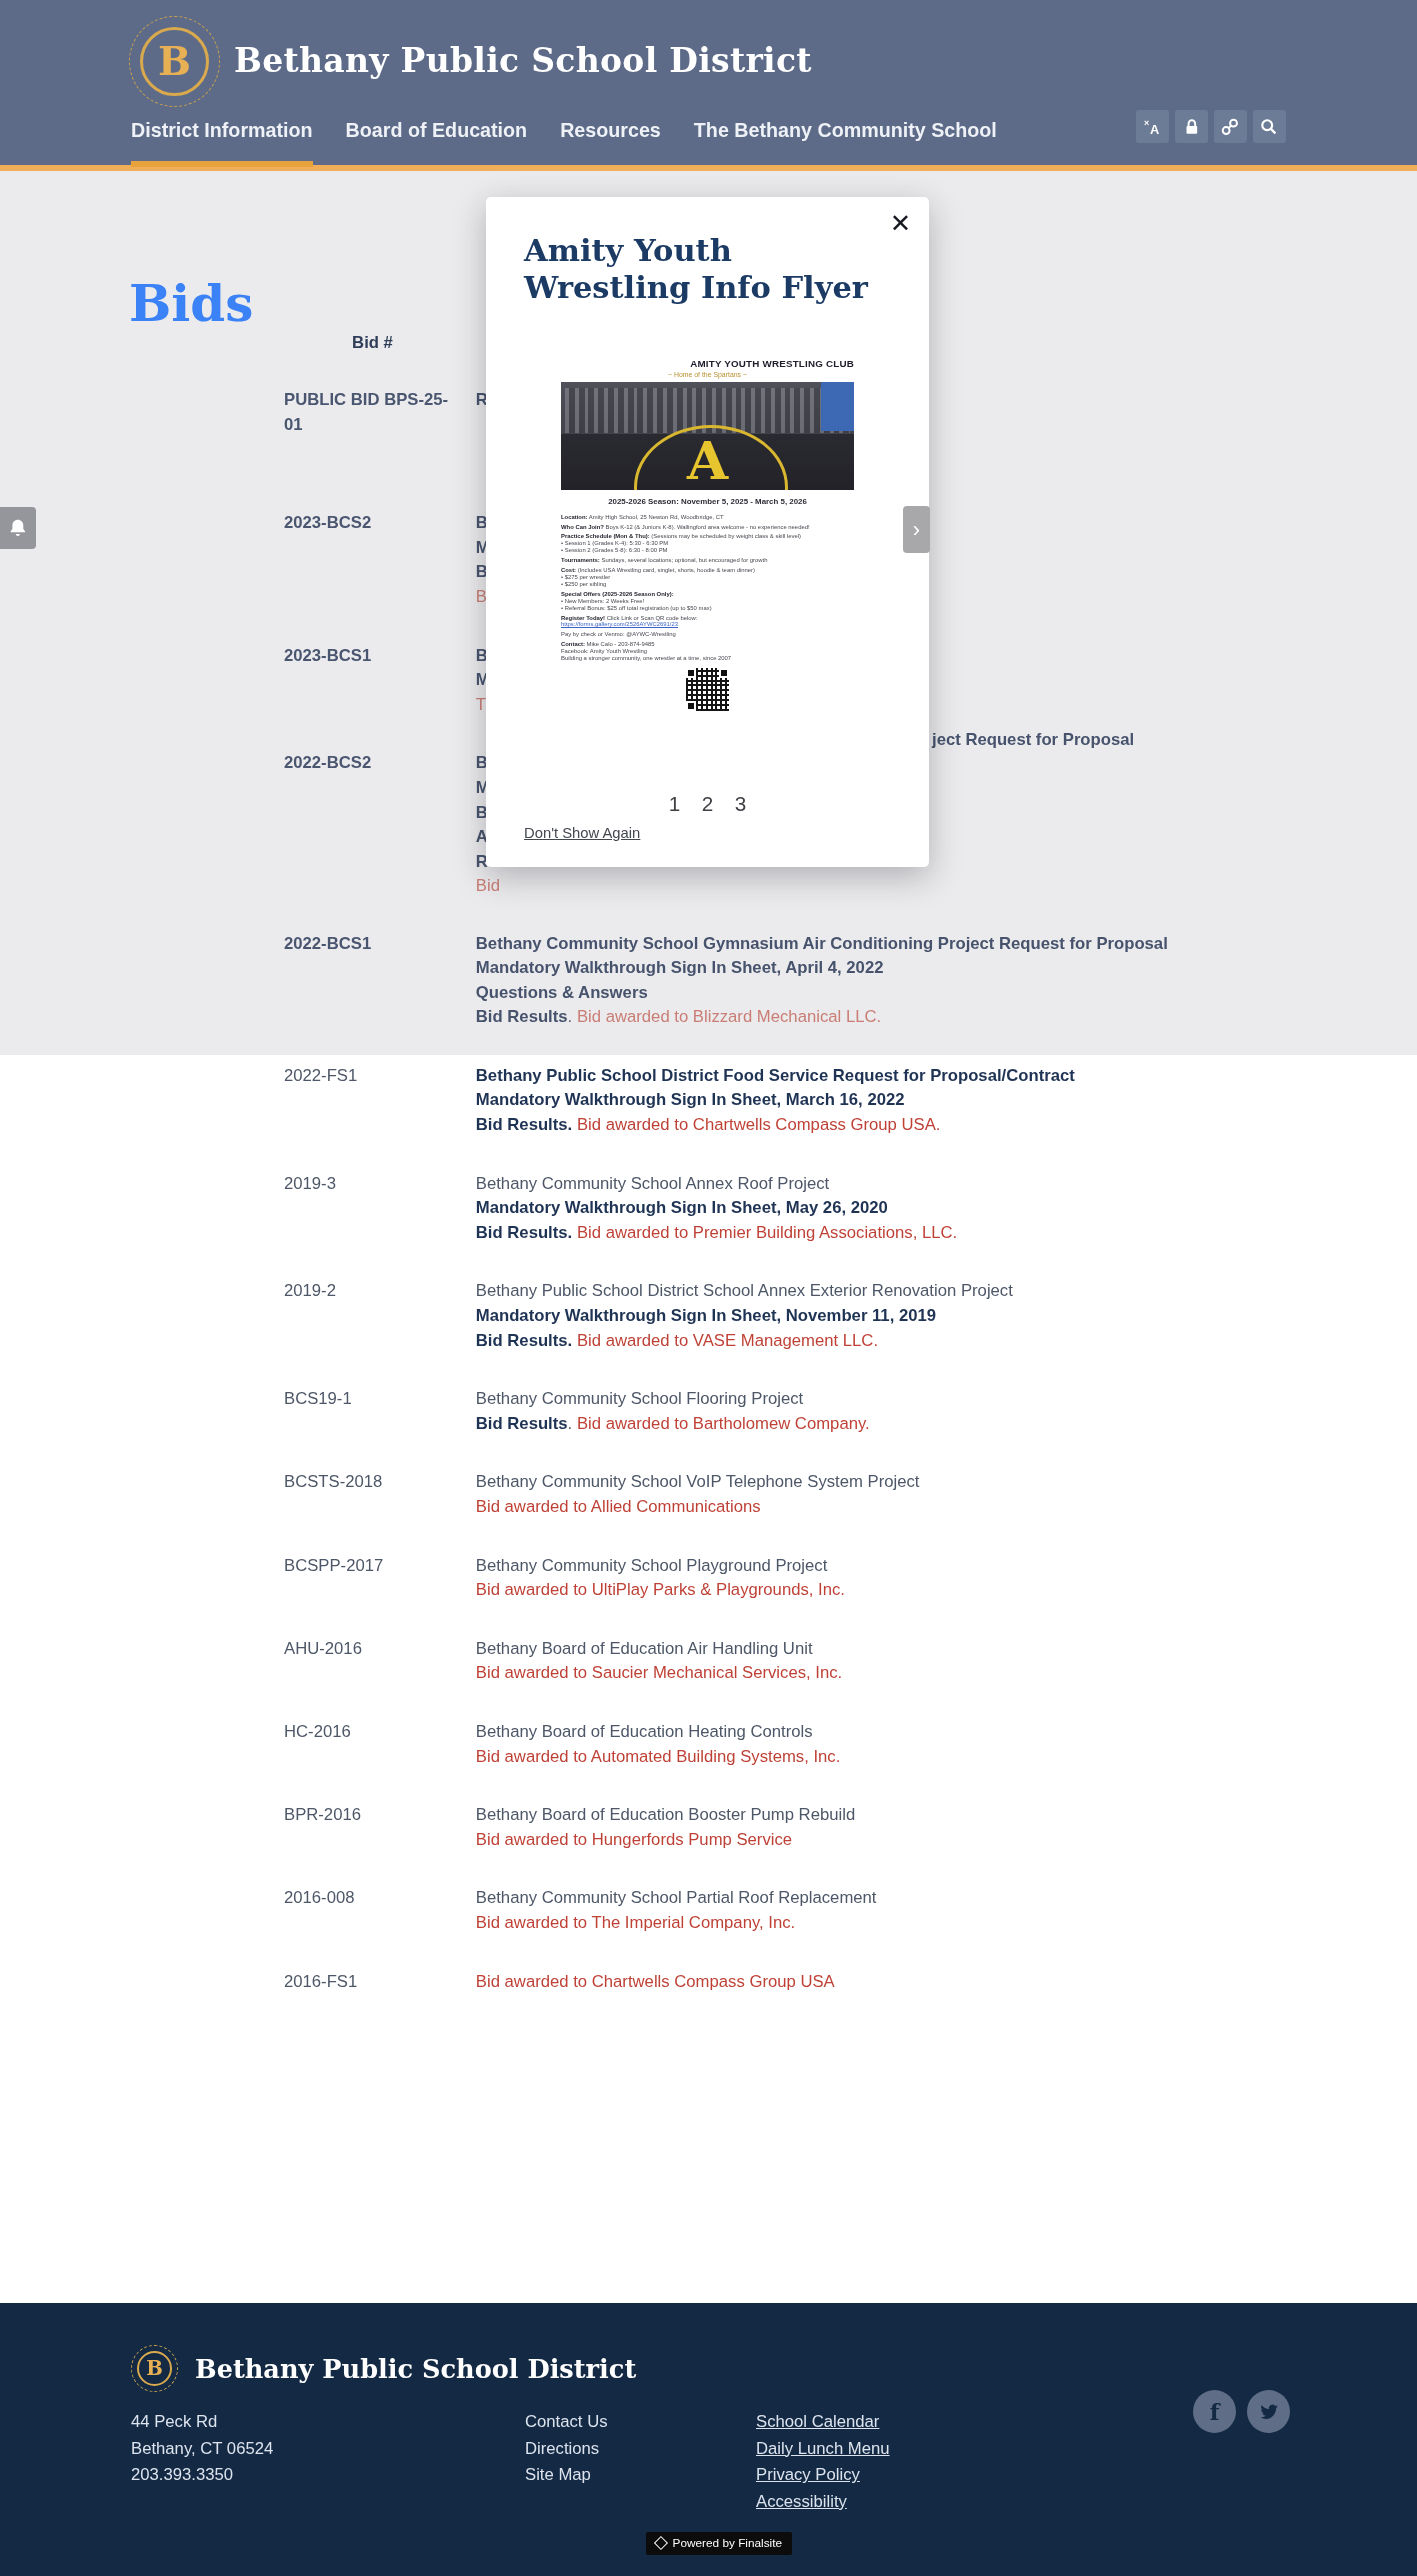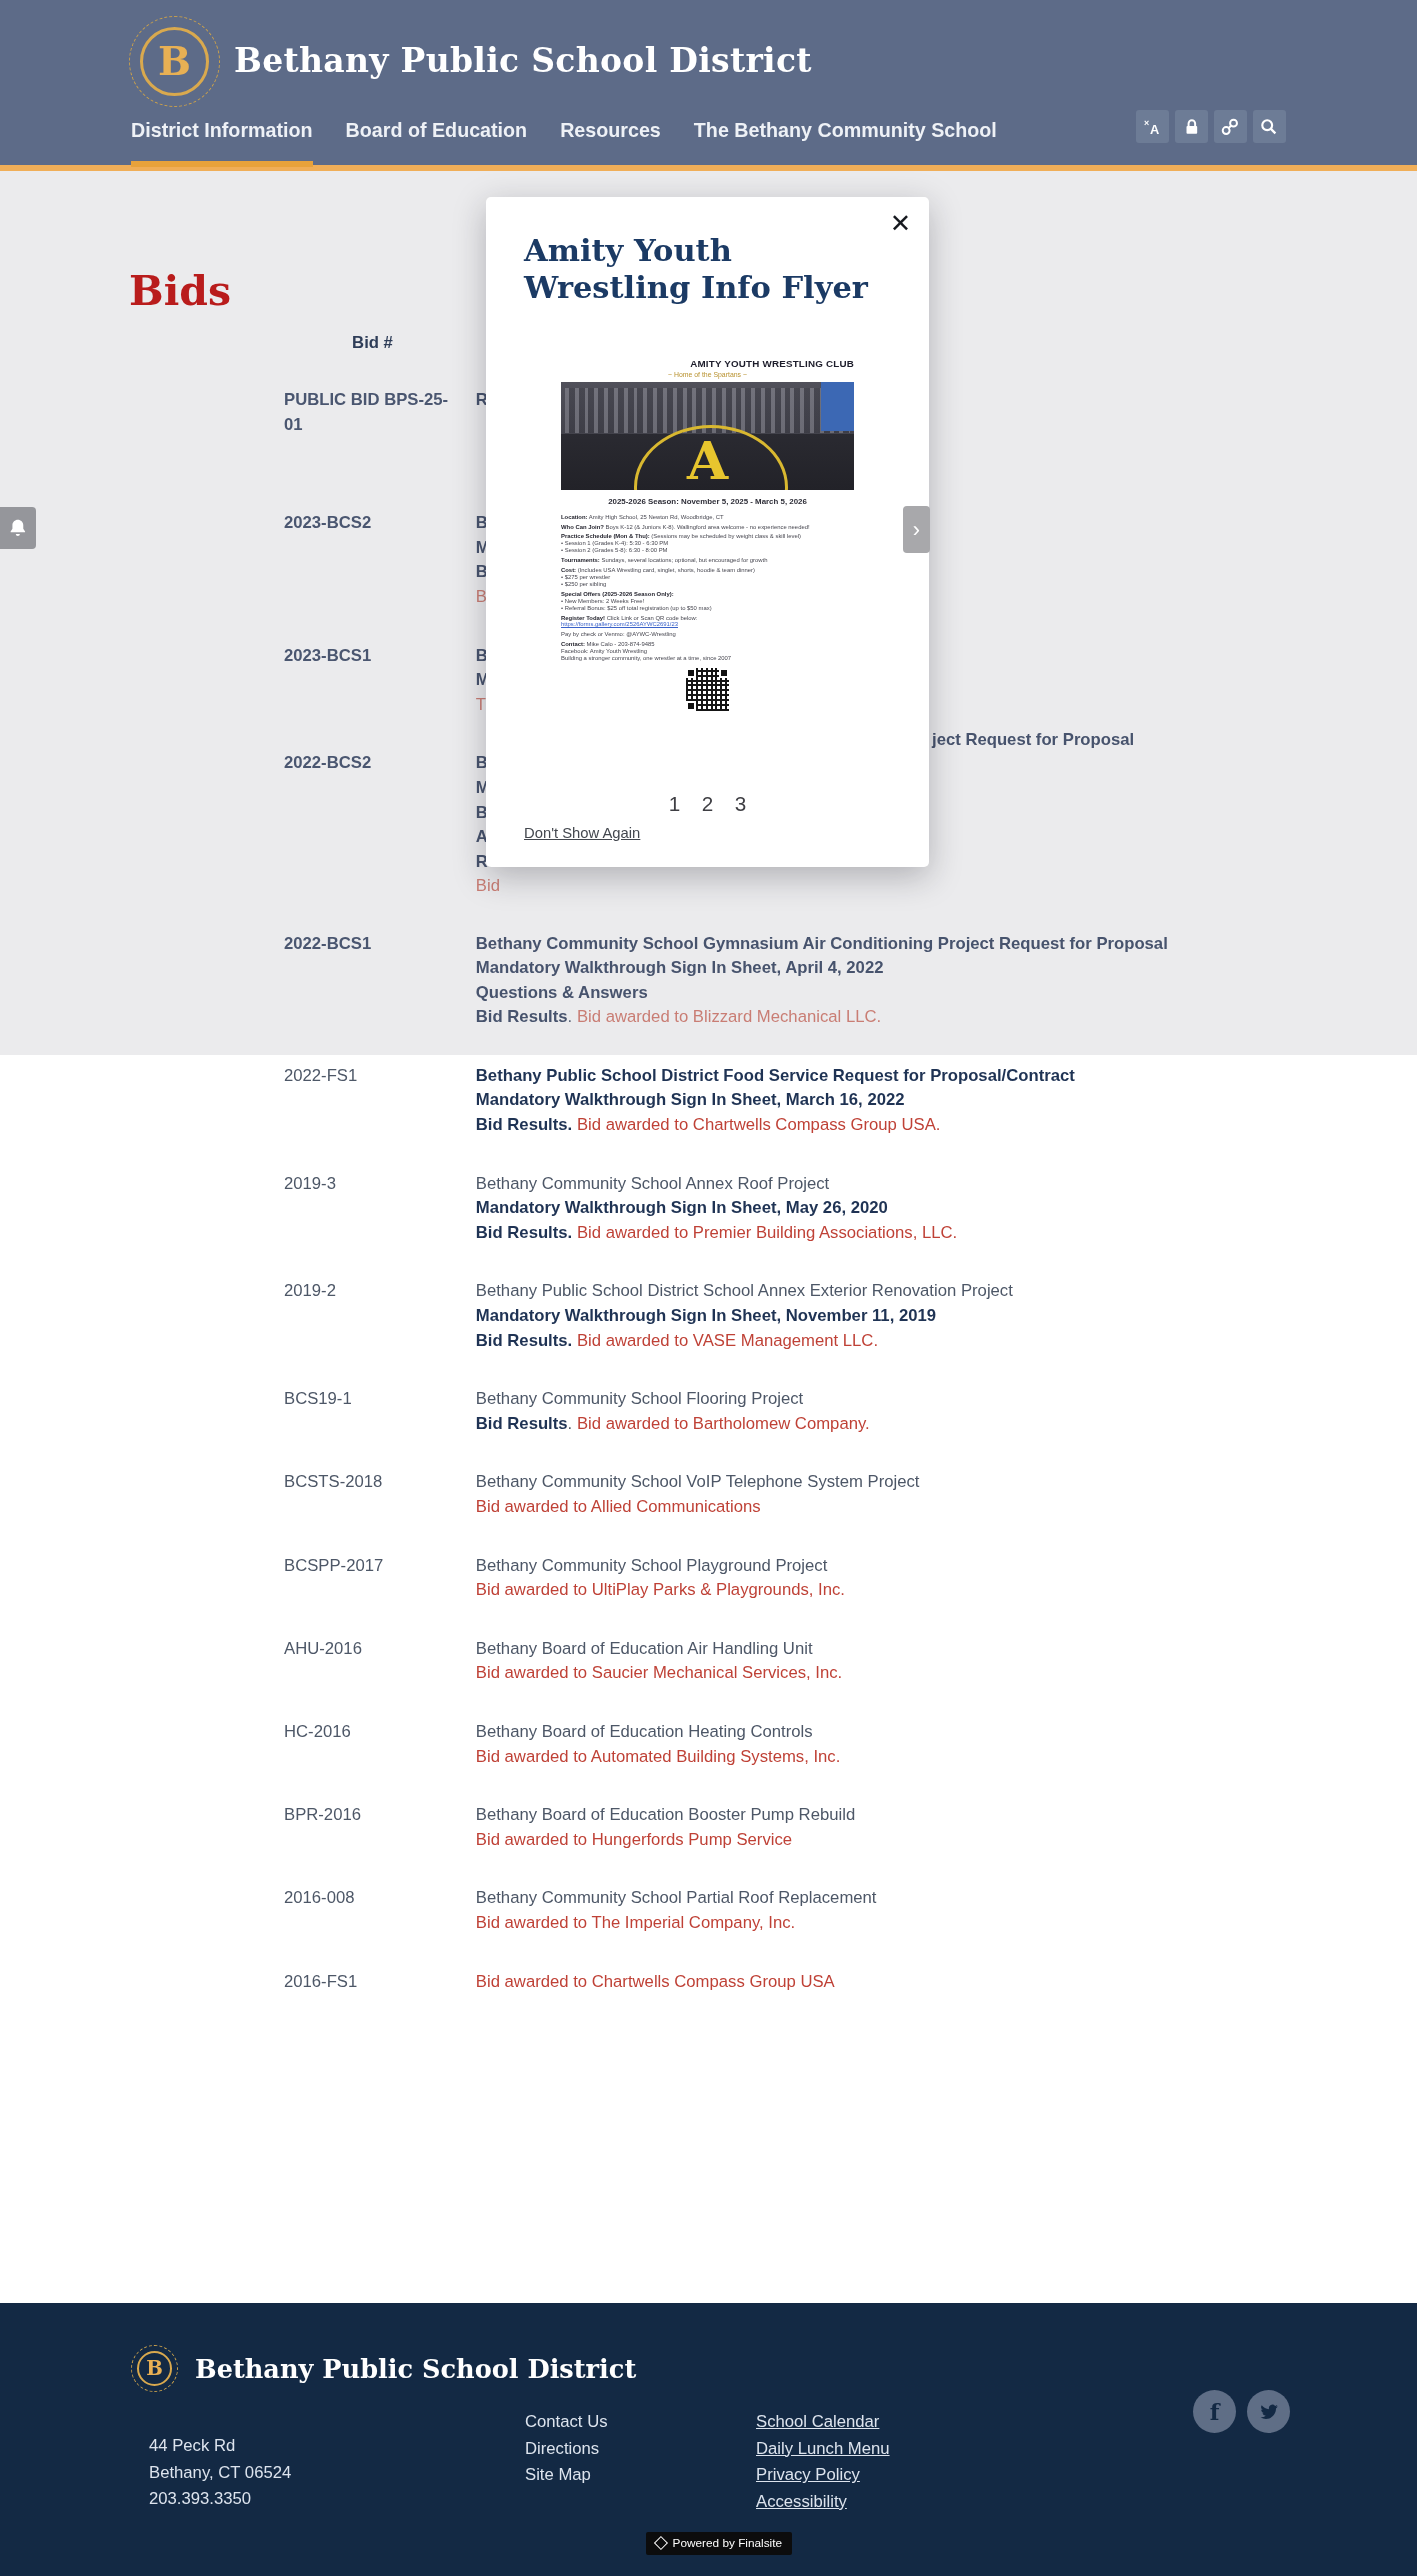--- a/index.html
+++ b/index.html
@@ -18,21 +18,21 @@
   .nav-item{position:relative;font-size:19.7px;font-weight:bold;color:#eef1f6;height:33px;
     line-height:29.5px;cursor:pointer;}
   .nav-item.active::after{content:"";position:absolute;left:0;width:100%;height:5.9px;top:45px;
     background:#e8a23b;}
   #util-icons{position:absolute;left:1136px;top:110px;display:flex;gap:5.9px;}
   .util-btn{width:33px;height:33px;background:#6d7c96;border-radius:3px;display:flex;
     align-items:center;justify-content:center;cursor:pointer;}
   
   #bg-dim{position:absolute;top:171px;left:0;width:1418px;height:884px;background:#ebebed;z-index:0;}
   #page-title{position:absolute;left:129px;top:240px;font-family:"DejaVu Serif",serif;
-    font-weight:bold;font-size:41px;color:#b91c1c;z-index:1;}
+    font-weight:bold;font-size:50px;color:#3b82f6;z-index:1;}
   #bid-table{position:absolute;left:284px;top:331px;width:1044px;z-index:1;font-size:16.7px;}
   #bid-table .thead{width:177px;text-align:center;font-weight:bold;color:#2e3d58;
     line-height:24.6px;margin-bottom:32.5px;}
   .row{display:flex;margin-bottom:34px;}
   .row .bid{width:177px;flex:none;padding-right:14.8px;color:#4d5767;line-height:24.6px;}
   .row.dim .bid{color:#4a5670;font-weight:bold;}
   .row .desc{flex:1;}
   .row .line{line-height:24.6px;white-space:nowrap;}
   .t-bold{font-weight:bold;color:#1f3354;}
   .t-reg{color:#4d5767;}
@@ -83,21 +83,21 @@
   
   #footer{position:absolute;top:2303px;left:0;width:1418px;height:273px;background:#132944;z-index:2;}
   #f-logo{position:absolute;left:131px;top:42px;width:45px;height:45px;border:1px dashed #c9a04c;
     border-radius:50%;display:flex;align-items:center;justify-content:center;}
   #f-logo .inner{width:31.5px;height:31.5px;border:2px solid #d9a94e;border-radius:50%;display:flex;
     align-items:center;justify-content:center;font-family:"DejaVu Serif",serif;font-weight:bold;
     font-size:19.7px;color:#e8b054;}
   #footer-title{position:absolute;left:195px;top:51px;font-family:"DejaVu Serif",serif;
     font-weight:bold;font-size:25.6px;color:#ffffff;}
   .f-col{position:absolute;top:106px;font-size:16.7px;line-height:26.6px;color:#dde4ee;}
-  #f-addr{left:149px;margin-top:24px;}
+  #f-addr{left:131px;}
   #f-links1{left:525px;}
   #f-links2{left:756px;text-decoration:underline;}
   .f-col div{cursor:default;}
   .f-col .lnk{cursor:pointer;}
   .social{position:absolute;top:87px;width:43px;height:43px;border-radius:50%;background:#5f6e86;
     display:flex;align-items:center;justify-content:center;cursor:pointer;}
   #fb{left:1193px;font-family:"DejaVu Serif",serif;font-weight:bold;font-size:22.6px;color:#132944;}
   #tw{left:1247px;}
   #powered{position:absolute;left:646px;top:229px;height:22.6px;background:#0c0c0d;border-radius:2px;
     display:flex;align-items:center;gap:6.9px;padding:0 9.8px;color:#fff;font-size:11.8px;cursor:pointer;}

